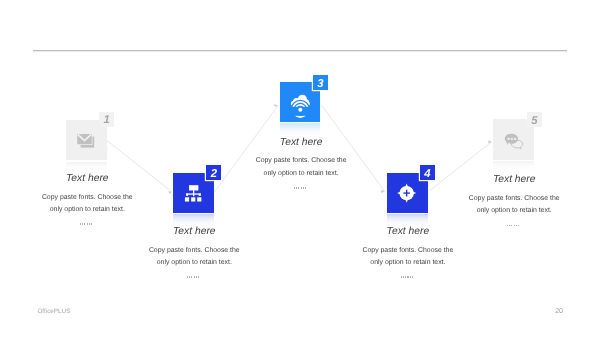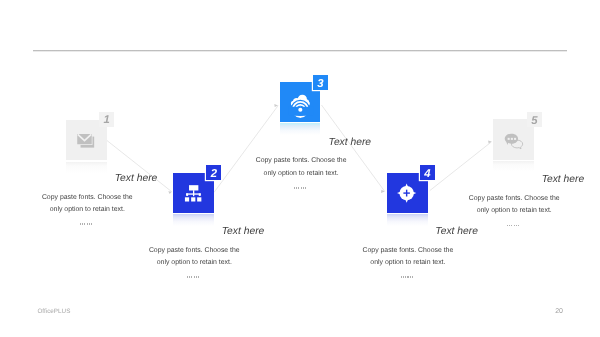--- a/index.html
+++ b/index.html
@@ -10,21 +10,21 @@
   .rule{position:absolute;left:33px;top:48.8px;width:534.2px;height:3px;background:linear-gradient(to bottom,rgba(0,0,0,0) 0%,rgba(0,0,0,0) 18%,rgba(170,170,170,0.55) 42%,rgba(150,150,150,0.78) 58%,rgba(0,0,0,0) 92%,rgba(0,0,0,0) 100%);}
 
   svg.conn{position:absolute;left:0;top:0;width:600px;height:337px;}
 
   .box{position:absolute;width:40.6px;height:40.4px;}
   .refl{position:absolute;width:40.6px;height:11.5px;}
   .badge{position:absolute;width:15px;height:14.6px;}
   .badge span{position:absolute;left:0;top:1.8px;width:15px;height:14.6px;
     display:flex;align-items:center;justify-content:center;
     font-style:italic;font-weight:bold;font-size:11.3px;line-height:1;}
-  .title{position:absolute;text-align:right;font-style:italic;font-size:10.3px;color:#3f3f3f;white-space:nowrap;}
+  .title{position:absolute;text-align:center;font-style:italic;font-size:10.3px;color:#3f3f3f;white-space:nowrap;}
   .btext{position:absolute;text-align:center;font-size:6.9px;color:#3f3f3f;line-height:12.4px;white-space:nowrap;}
   .dots{position:absolute;height:4px;}
   .dots i{position:absolute;top:0;width:1.1px;height:1.9px;background:#b0b0b0;display:block;}
   .footer-left{position:absolute;font-size:6.3px;color:#a9a9a9;letter-spacing:0.02px;}
   .footer-right{position:absolute;font-size:7px;color:#a0a0a0;text-align:right;}
 </style>
 </head>
 <body>
 
 <div class="slide">

